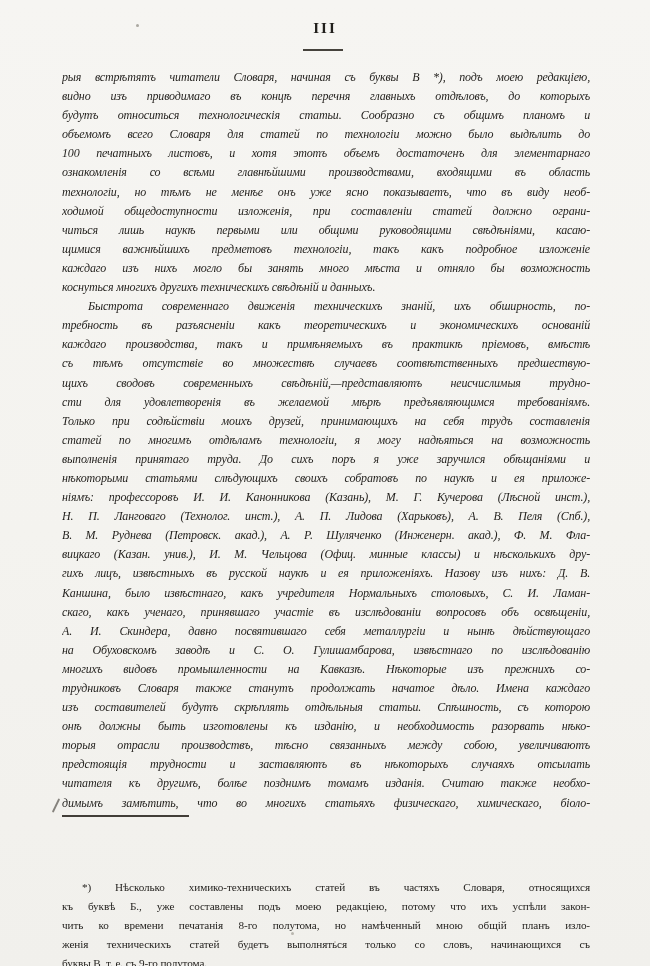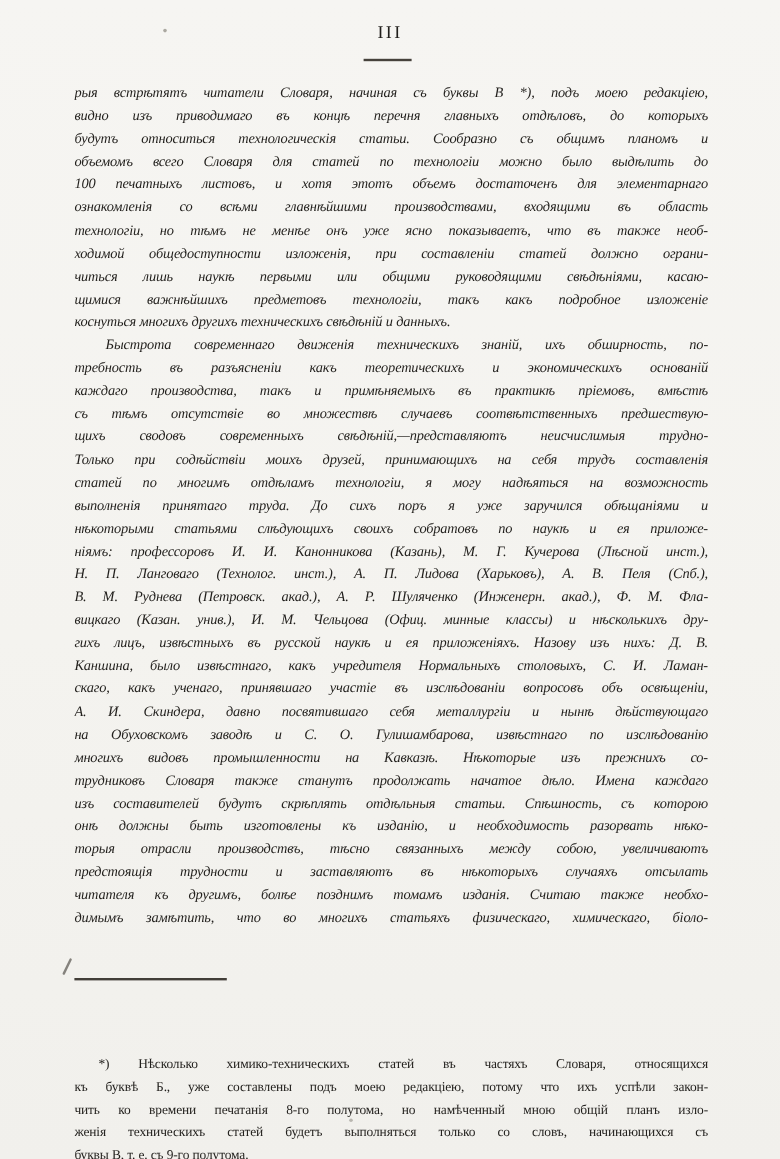--- a/index.html
+++ b/index.html
@@ -17,21 +17,21 @@
     font-family: "Liberation Serif", "DejaVu Serif", serif;
   }
 
   .page-number {
     position: absolute;
     top: 20px;
     left: 0;
     width: 650px;
     text-align: center;
     font-size: 15px;
-    font-weight: normal;
+    font-weight: bold;
     letter-spacing: 2px;
   }
 
   .page-number-rule {
     position: absolute;
     top: 49px;
     left: 303px;
     width: 40px;
     height: 2px;
     background: #46423c;
@@ -110,32 +110,34 @@
   <div class="page-number-rule"></div>
 
   <div class="body-text">
       <div>
         <div class="line">рыя встрѣтятъ читатели Словаря, начиная съ буквы В *), подъ моею редакціею,</div>
         <div class="line">видно изъ приводимаго въ концѣ перечня главныхъ отдѣловъ, до которыхъ</div>
         <div class="line">будутъ относиться технологическія статьи. Сообразно съ общимъ планомъ и</div>
         <div class="line">объемомъ всего Словаря для статей по технологіи можно было выдѣлить до</div>
         <div class="line">100 печатныхъ листовъ, и хотя этотъ объемъ достаточенъ для элементарнаго</div>
         <div class="line">ознакомленія со всѣми главнѣйшими производствами, входящими въ область</div>
-        <div class="line">технологіи, но тѣмъ не менѣе онъ уже ясно показываетъ, что въ также необ-</div>
+        <div class="line">технологіи, но тѣмъ не менѣе онъ уже ясно показываетъ, что въ виду необ-</div>
         <div class="line">ходимой общедоступности изложенія, при составленіи статей должно ограни-</div>
         <div class="line">читься лишь наукѣ первыми или общими руководящими свѣдѣніями, касаю-</div>
         <div class="line">щимися важнѣйшихъ предметовъ технологіи, такъ какъ подробное изложеніе</div>
+        <div class="line">каждаго изъ нихъ могло бы занять много мѣста и отняло бы возможность</div>
         <div class="line flush">коснуться многихъ другихъ техническихъ свѣдѣній и данныхъ.</div>
       </div>
       <div>
         <div class="line indent">Быстрота современнаго движенія техническихъ знаній, ихъ обширность, по-</div>
         <div class="line">требность въ разъясненіи какъ теоретическихъ и экономическихъ основаній</div>
         <div class="line">каждаго производства, такъ и примѣняемыхъ въ практикѣ пріемовъ, вмѣстѣ</div>
         <div class="line">съ тѣмъ отсутствіе во множествѣ случаевъ соотвѣтственныхъ предшествую-</div>
         <div class="line">щихъ сводовъ современныхъ свѣдѣній,—представляютъ неисчислимыя трудно-</div>
+        <div class="line">сти для удовлетворенія въ желаемой мѣрѣ предъявляющимся требованіямъ.</div>
         <div class="line">Только при содѣйствіи моихъ друзей, принимающихъ на себя трудъ составленія</div>
         <div class="line">статей по многимъ отдѣламъ технологіи, я могу надѣяться на возможность</div>
         <div class="line">выполненія принятаго труда. До сихъ поръ я уже заручился обѣщаніями и</div>
         <div class="line">нѣкоторыми статьями слѣдующихъ своихъ собратовъ по наукѣ и ея приложе-</div>
         <div class="line">ніямъ: профессоровъ И. И. Канонникова (Казань), М. Г. Кучерова (Лѣсной инст.),</div>
         <div class="line">Н. П. Ланговаго (Технолог. инст.), А. П. Лидова (Харьковъ), А. В. Пеля (Спб.),</div>
         <div class="line">В. М. Руднева (Петровск. акад.), А. Р. Шуляченко (Инженерн. акад.), Ф. М. Фла-</div>
         <div class="line">вицкаго (Казан. унив.), И. М. Чельцова (Офиц. минные классы) и нѣсколькихъ дру-</div>
         <div class="line">гихъ лицъ, извѣстныхъ въ русской наукѣ и ея приложеніяхъ. Назову изъ нихъ: Д. В.</div>
         <div class="line">Каншина, было извѣстнаго, какъ учредителя Нормальныхъ столовыхъ, С. И. Ламан-</div>

